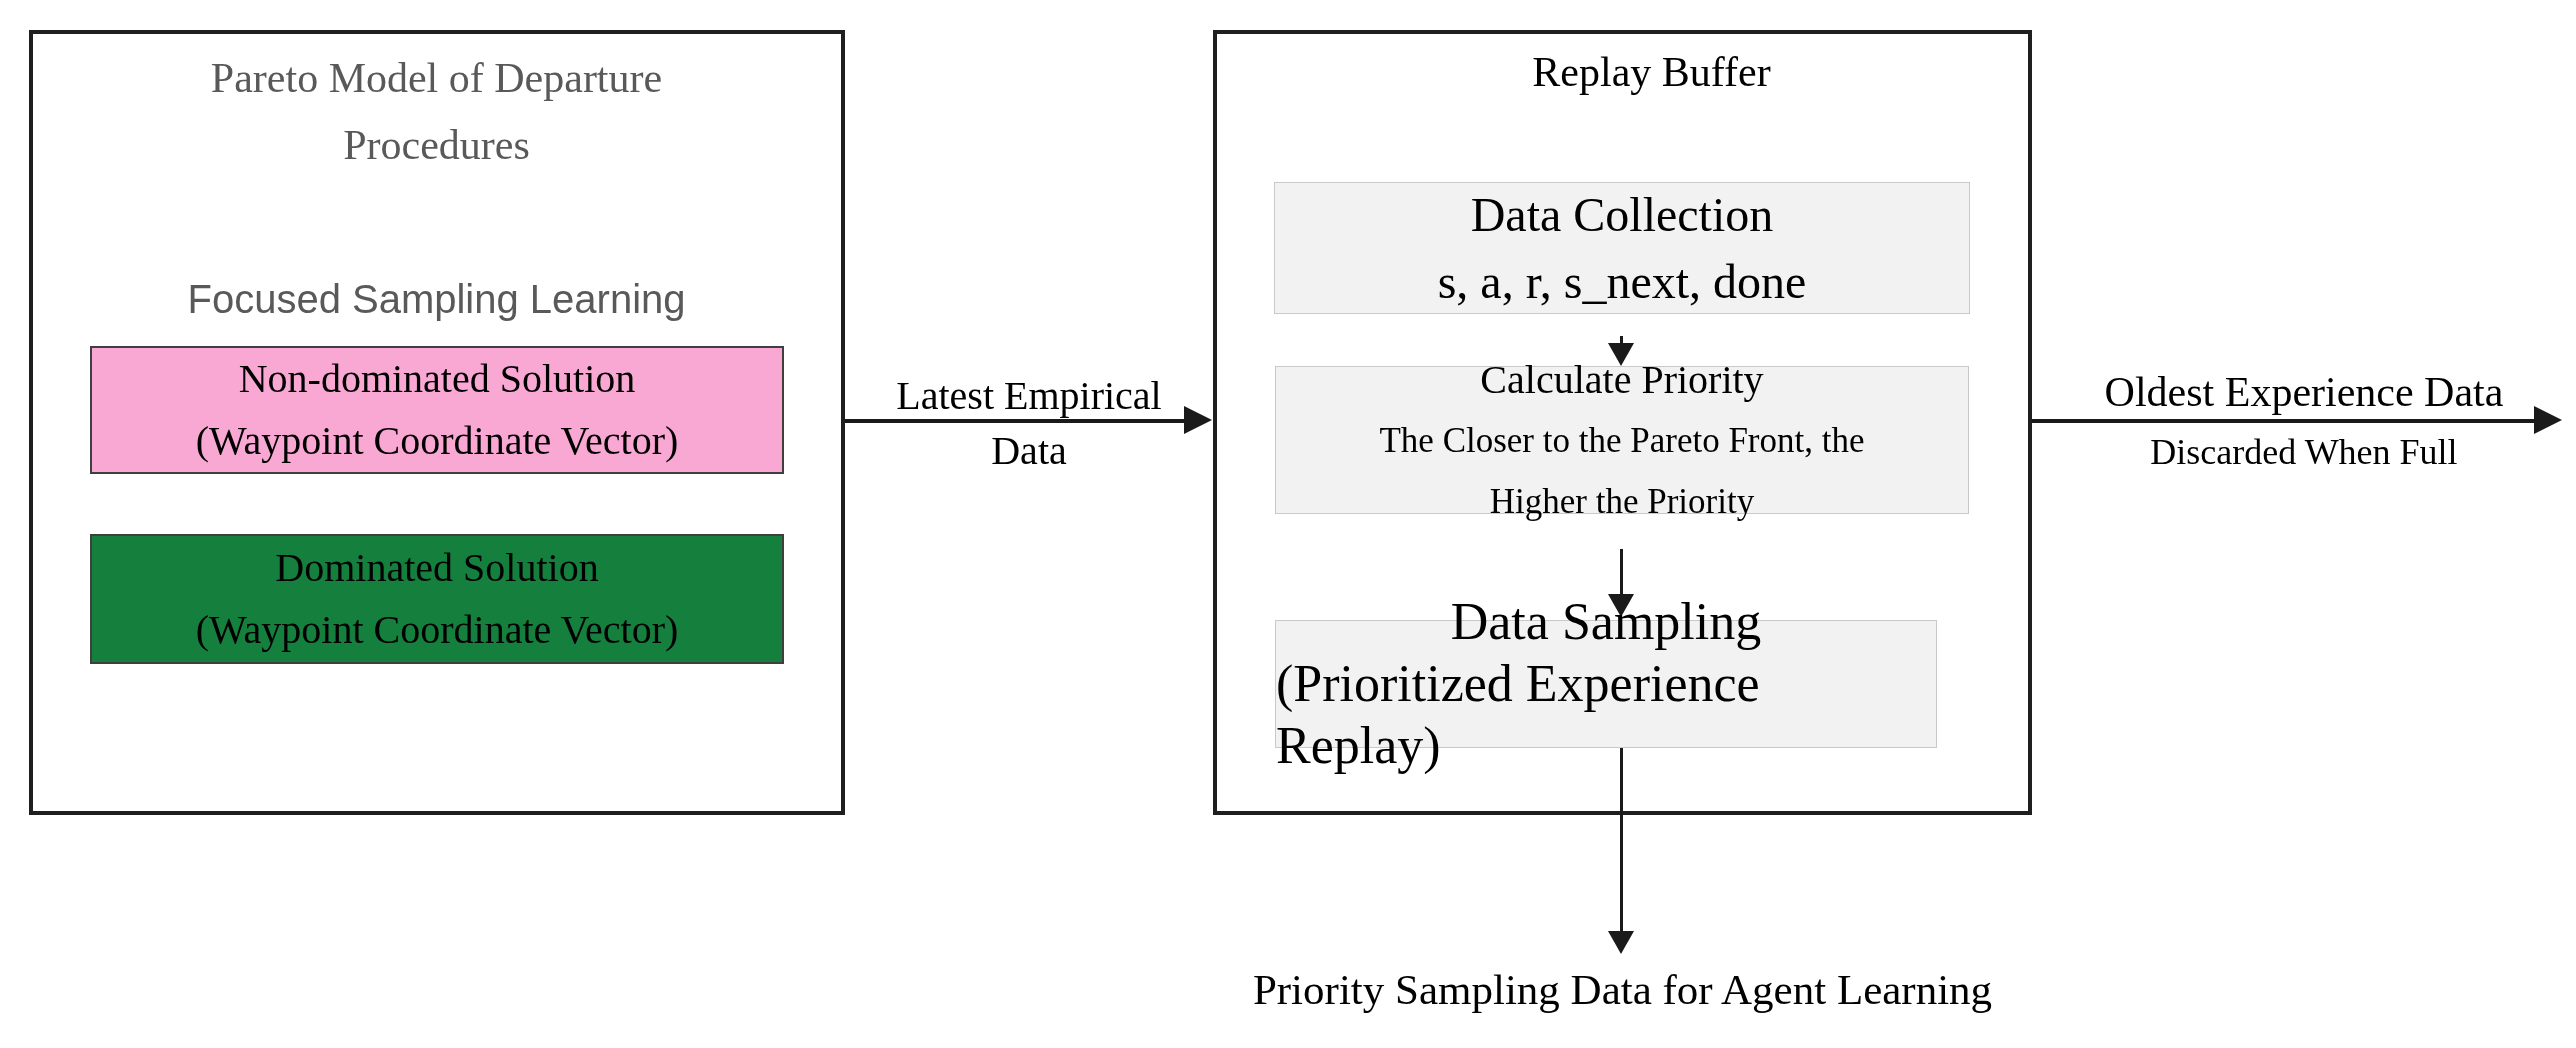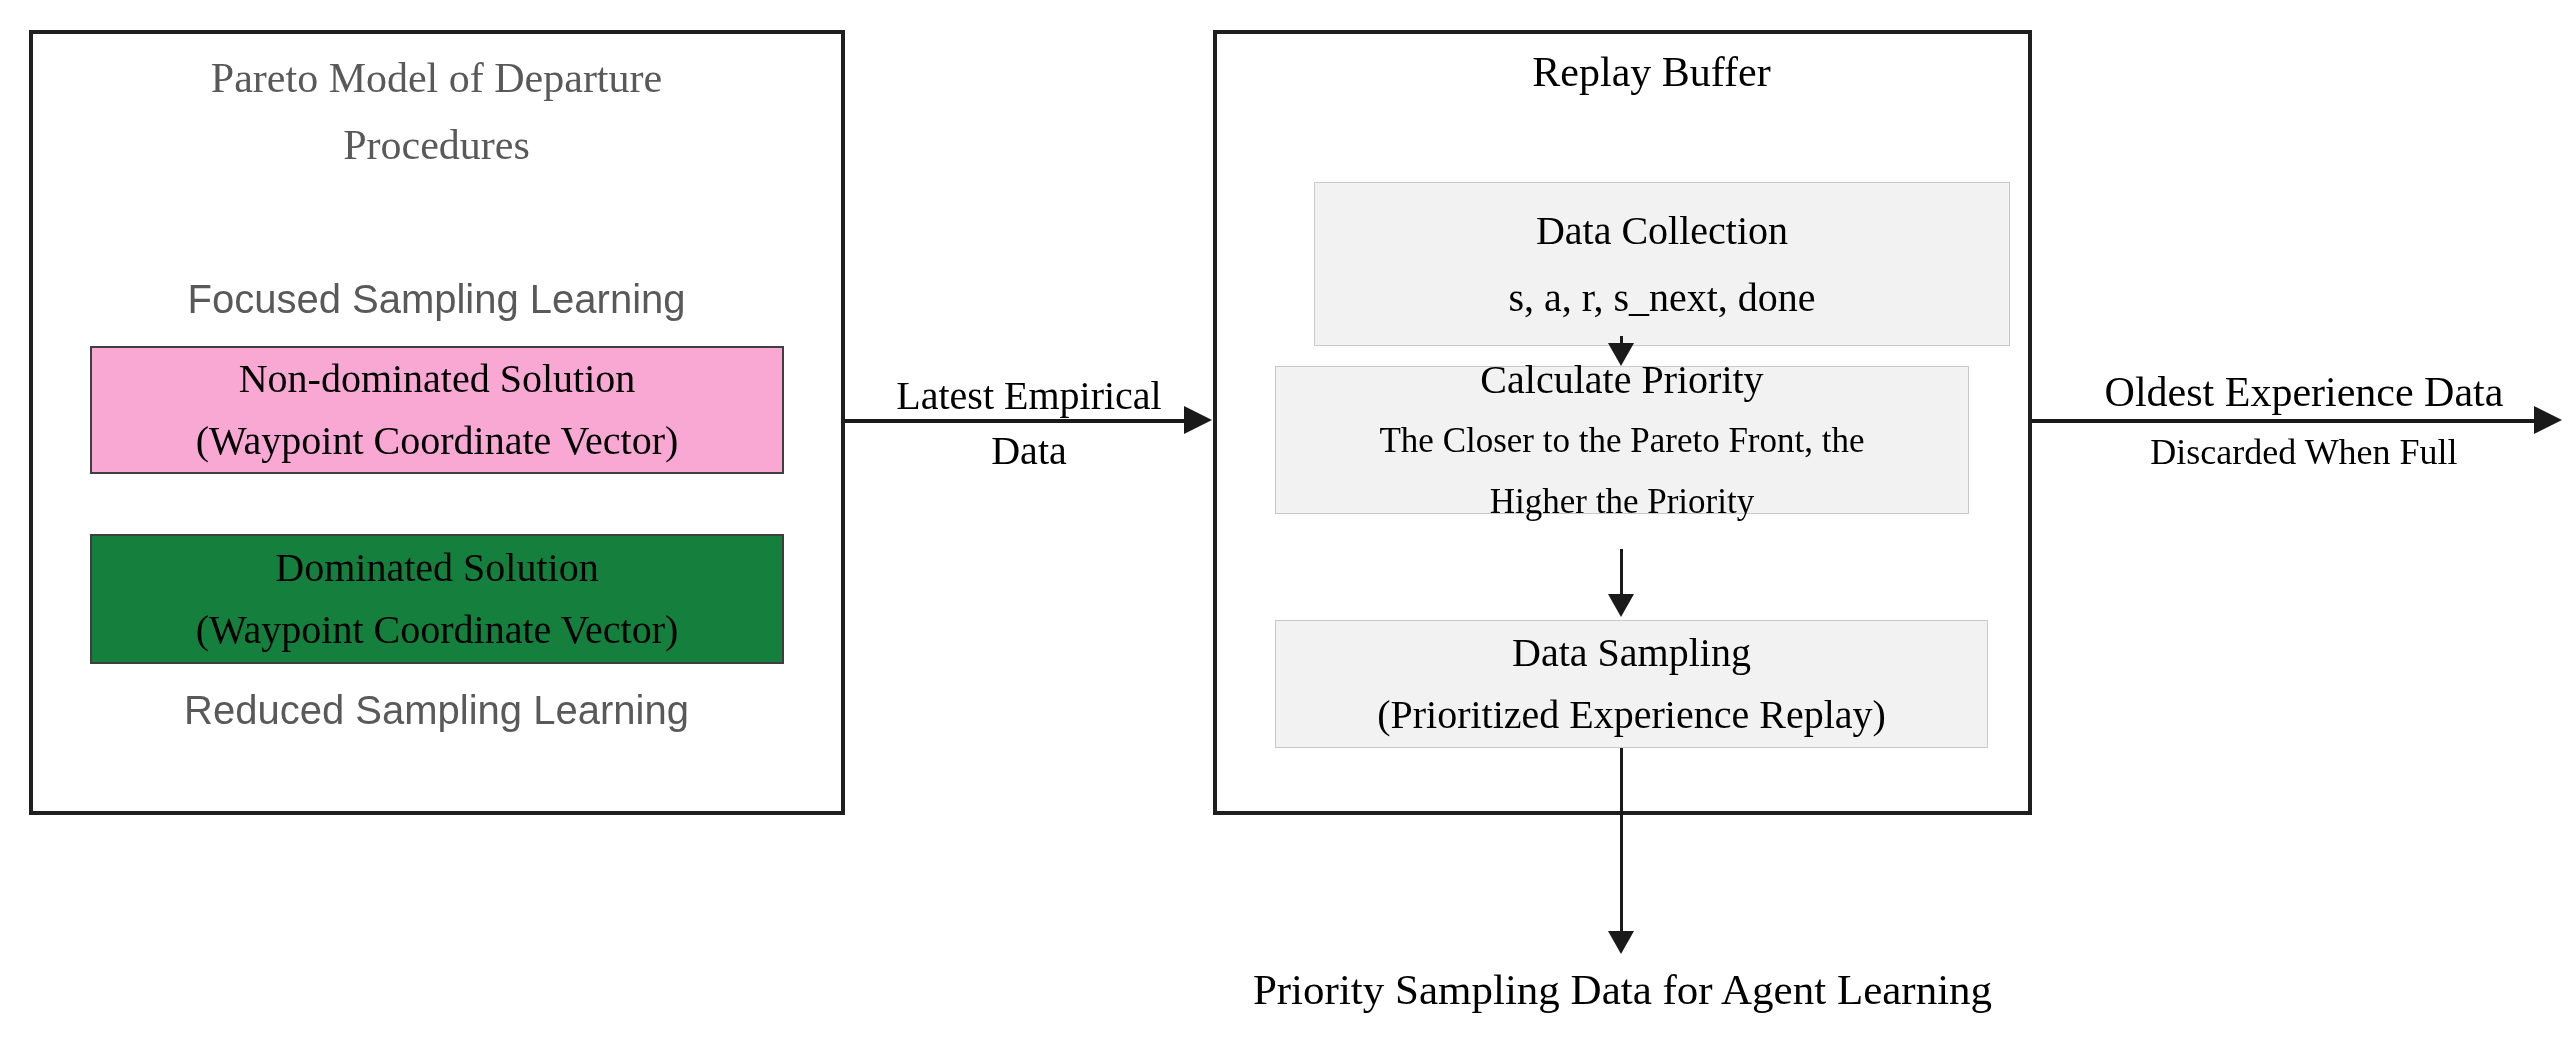--- a/index.html
+++ b/index.html
@@ -79,49 +79,48 @@
   <div class="left-inner-box serif" style="left:90px; top:346px; width:694px; height:128px; background:#f9a8d4;">
     <div>Non-dominated Solution</div>
     <div>(Waypoint Coordinate Vector)</div>
   </div>
 
   <div class="left-inner-box serif" style="left:90px; top:534px; width:694px; height:130px; background:#15803d;">
     <div>Dominated Solution</div>
     <div>(Waypoint Coordinate Vector)</div>
   </div>
 
-  <div class="abs sans muted ctr" style="left:28.5px; top:686px; width:816px; font-size:40px; line-height:48px;">Reduced Sampling Learning</div>
 
   <div class="hline" style="left:845px; top:419px; width:341px;"></div>
   <div class="arrowhead-right" style="left:1184px; top:406px;"></div>
   <div class="abs serif black ctr" style="left:845px; top:374px; width:368px; font-size:40px; line-height:43px;">Latest Empirical</div>
   <div class="abs serif black ctr" style="left:845px; top:429px; width:368px; font-size:40px; line-height:43px;">Data</div>
 
   <div class="outer-box" style="left:1213px; top:30px; width:819px; height:785px;"></div>
 
   <div class="abs serif black ctr" style="left:1213px; top:48px; width:819px; font-size:42px; line-height:48px;padding-left:29px;">Replay Buffer</div>
 
-  <div class="replay-step-box serif" style="left:1274px; top:182px; width:696px; height:164px; font-size:40px; line-height:67px;margin-left:40px;">
+  <div class="replay-step-box serif" style="left:1274px; top:182px; width:696px; height:132px; font-size:48px; line-height:67px;">
     <div>Data Collection</div>
     <div>s, a, r, s_next, done</div>
   </div>
 
   <div class="vline" style="left:1620px; top:336px; height:10.4px;"></div>
   <div class="arrowhead-down" style="left:1608px; top:343px;"></div>
 
   <div class="replay-step-box serif" style="left:1275px; top:366px; width:694px; height:148px;">
     <div style="font-size:40px; line-height:61px;">Calculate Priority</div>
     <div style="font-size:35px; line-height:61px;">The Closer to the Pareto Front, the</div>
     <div style="font-size:35px; line-height:61px;">Higher the Priority</div>
   </div>
 
   <div class="vline" style="left:1620px; top:549px; height:47px;"></div>
   <div class="arrowhead-down" style="left:1608px; top:594px;"></div>
 
-  <div class="replay-step-box serif" style="left:1275px; top:620px; width:713px; height:128px; font-size:40px; line-height:62px;">
+  <div class="replay-step-box serif" style="left:1275px; top:620px; width:662px; height:128px; font-size:52px; line-height:62px;">
     <div>Data Sampling</div>
     <div>(Prioritized Experience Replay)</div>
   </div>
 
   <div class="hline" style="left:2032px; top:419px; width:504px;"></div>
   <div class="arrowhead-right" style="left:2534px; top:406px;"></div>
   <div class="abs serif black ctr" style="left:2036px; top:370px; width:536px; font-size:42px; line-height:45px;">Oldest Experience Data</div>
   <div class="abs serif black ctr" style="left:2036px; top:431px; width:536px; font-size:36px; line-height:42px;">Discarded When Full</div>
 
   <div class="vline" style="left:1620px; top:748px; height:185px;"></div>

